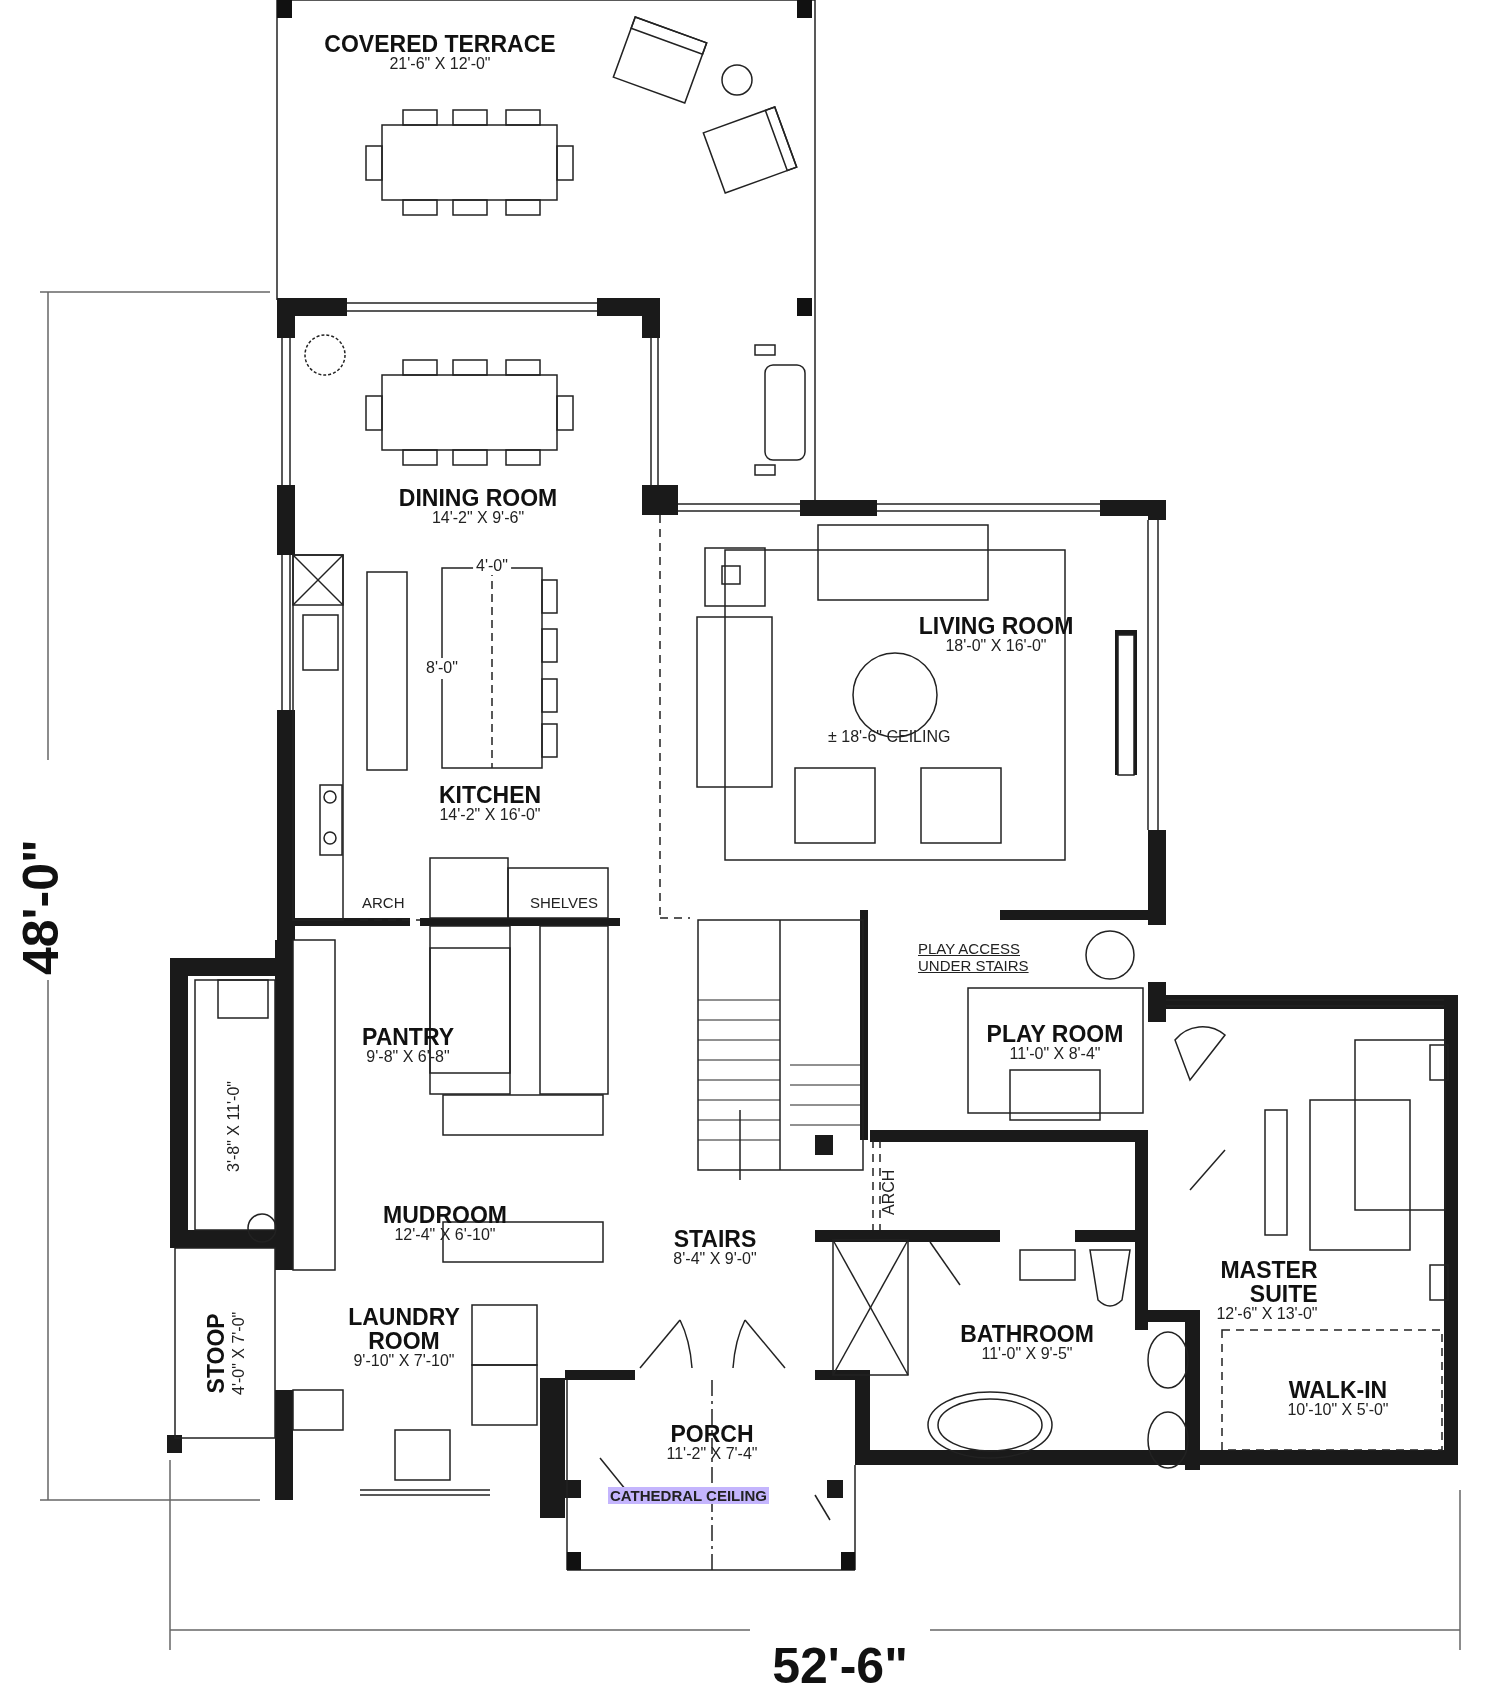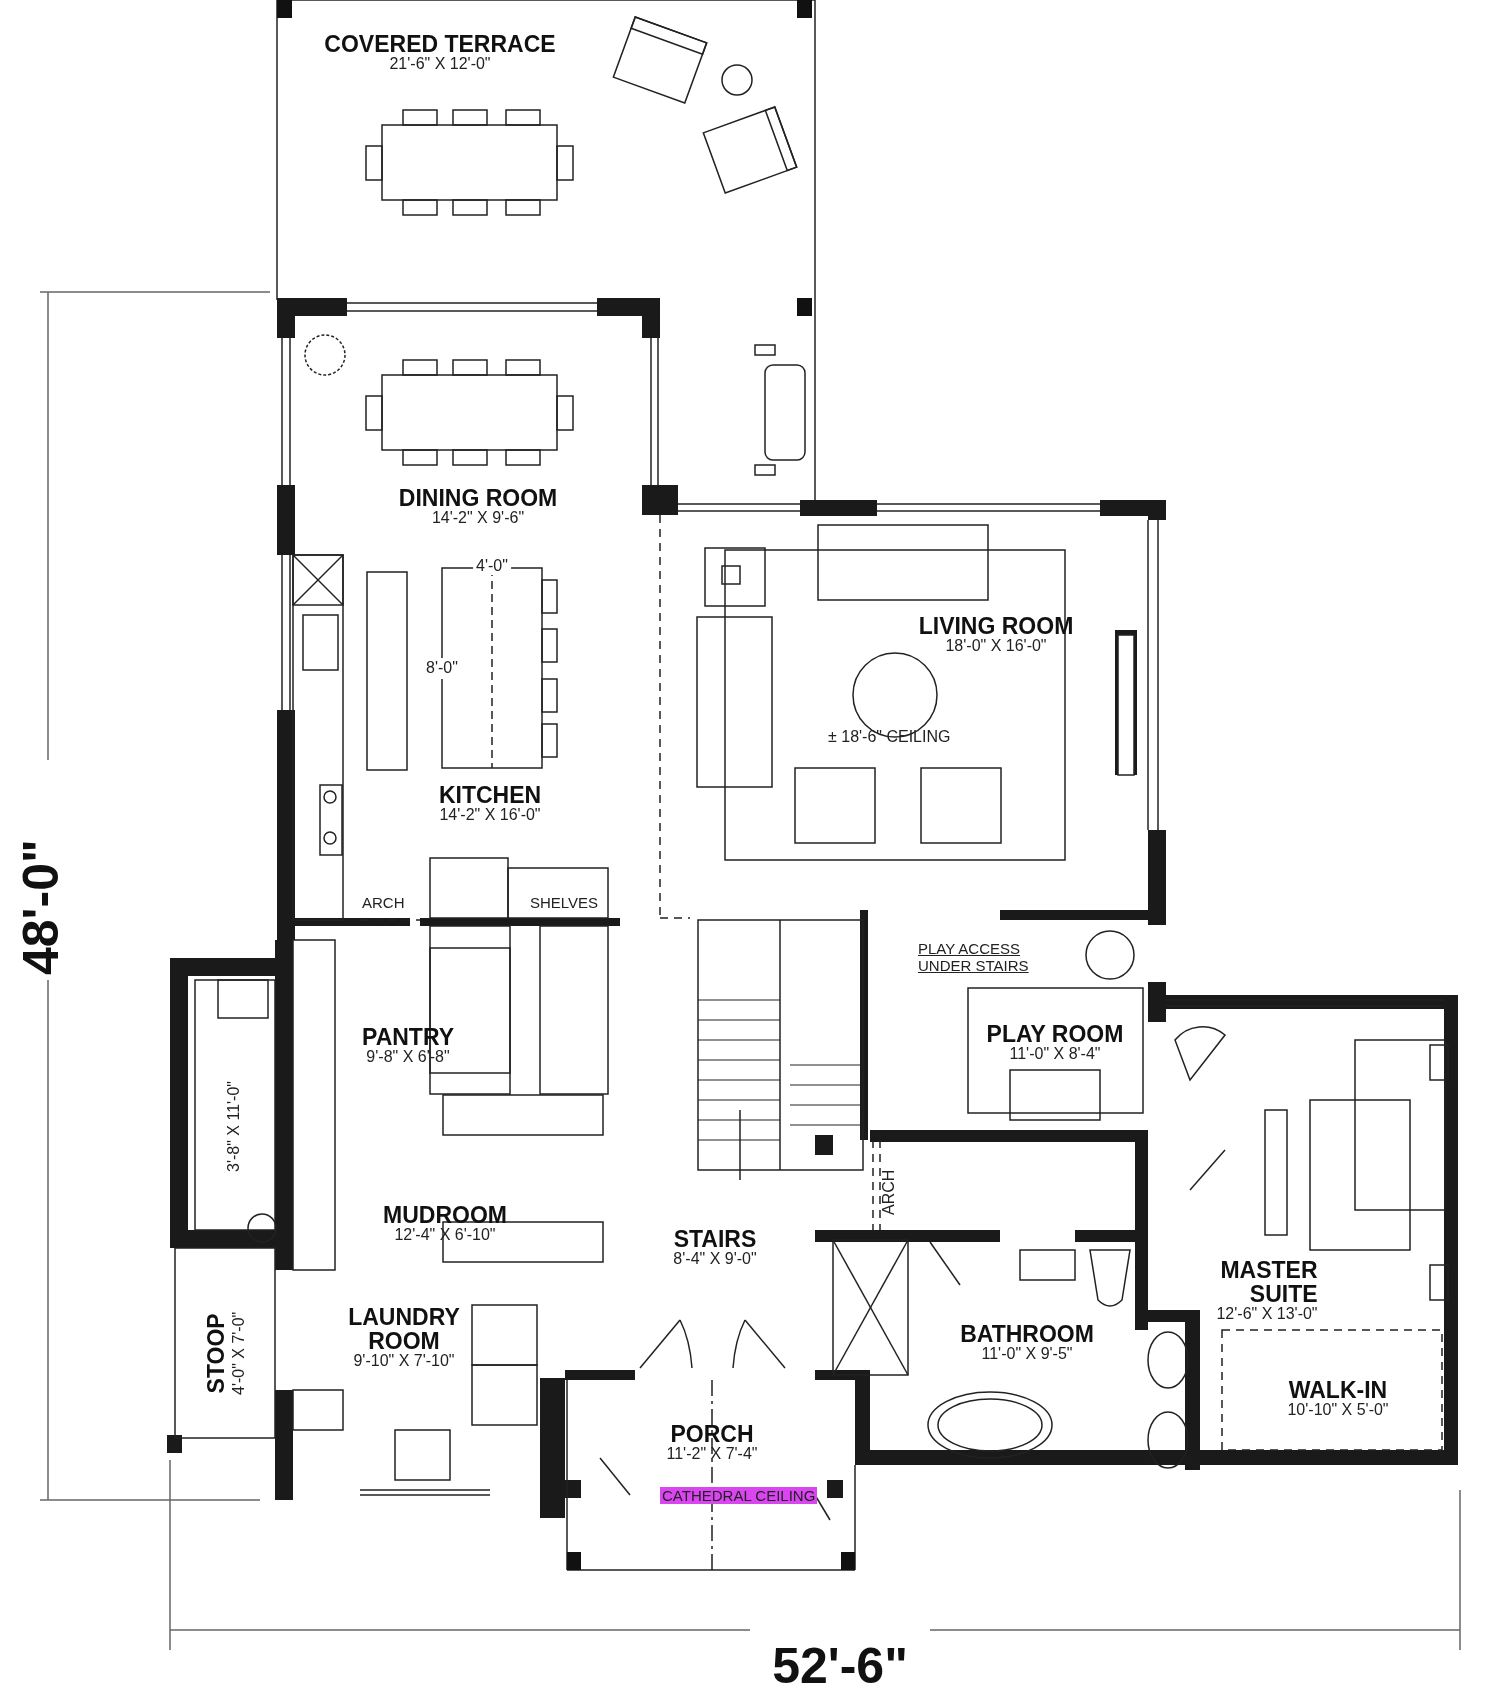--- a/index.html
+++ b/index.html
@@ -320,13 +320,13 @@
 
 <div class="lbl" style="left:1338px;top:1378px;">
   <div class="name">WALK-IN</div>
   <div class="dim">10'-10" X 5'-0"</div>
 </div>
 
 <div class="lbl" style="left:712px;top:1422px;">
   <div class="name">PORCH</div>
   <div class="dim">11'-2" X 7'-4"</div>
 </div>
-<div class="note" style="left:660px;top:1487px;background:#d946ef;padding:0 2px;">CATHEDRAL CEILING</div>
+<div class="note" style="left:608px;top:1487px;background:#c4b5fd;padding:0 2px;font-weight:bold;">CATHEDRAL CEILING</div>
 
 </body></html>

